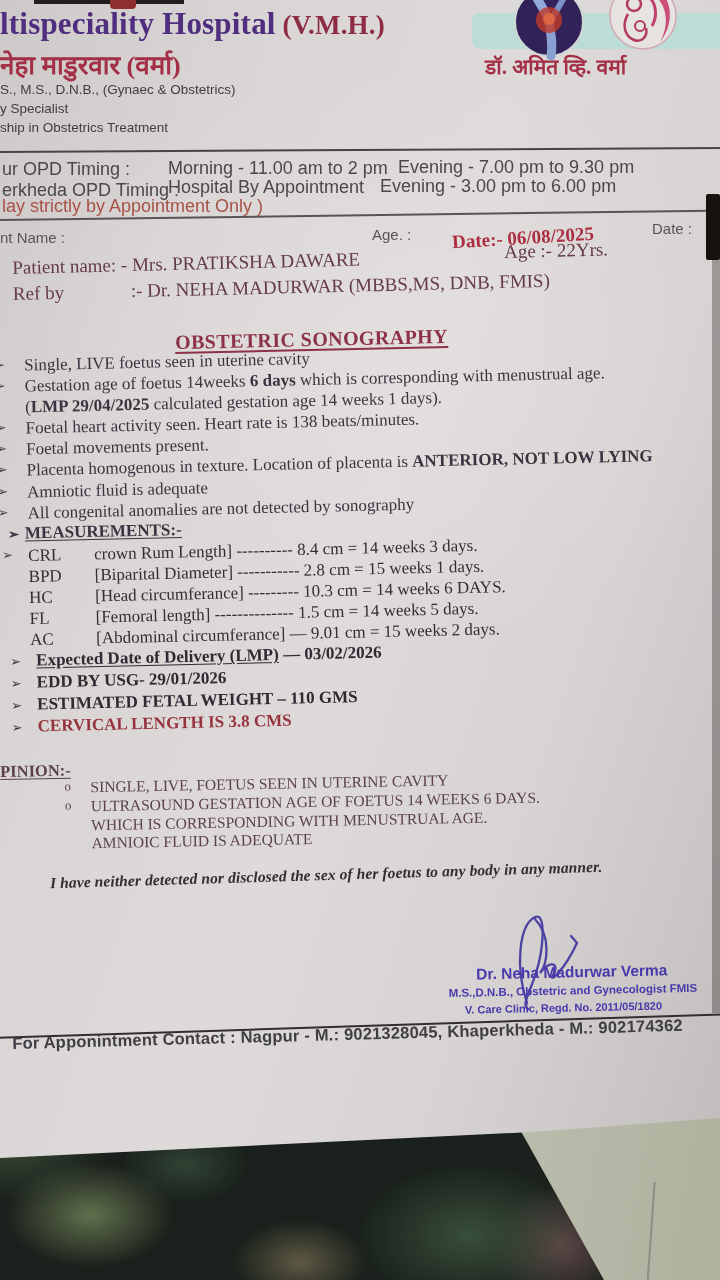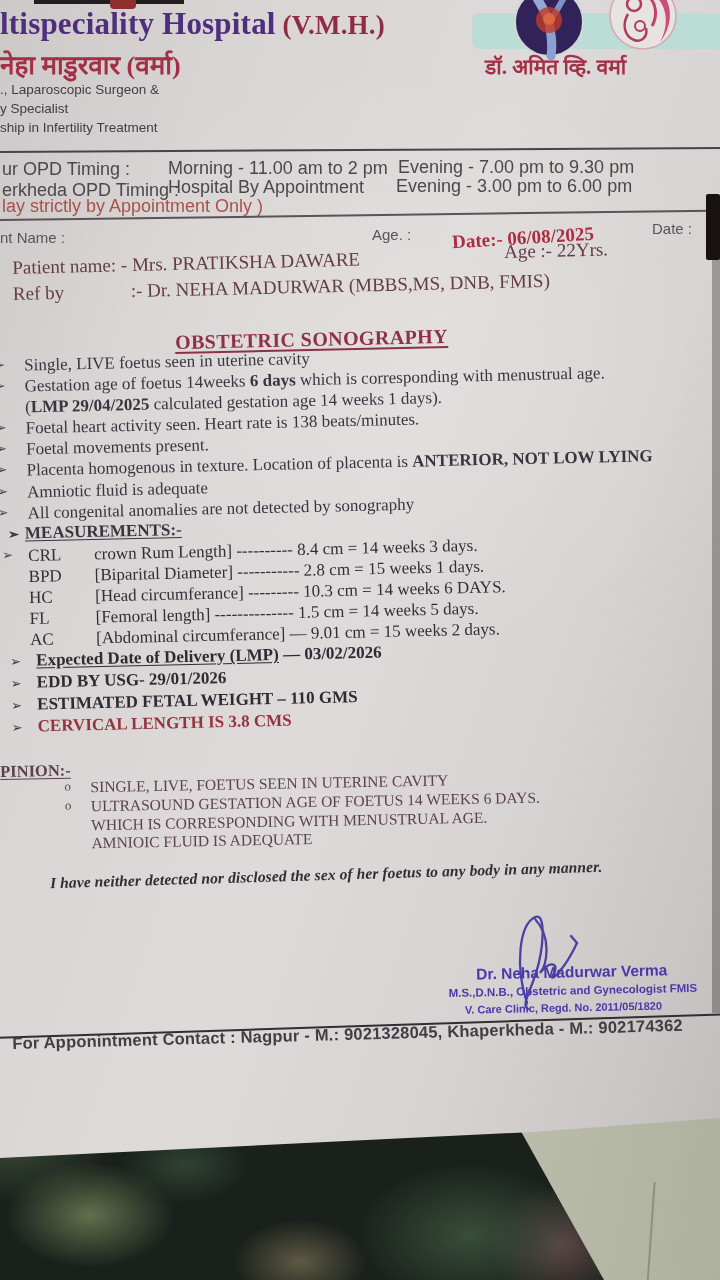--- a/index.html
+++ b/index.html
@@ -143,35 +143,35 @@
         <circle cx="39" cy="34" r="33" fill="#e6e3e0" stroke="#d3a7b4" stroke-width="1.5"></circle>
         <path d="M48 4 C68 12,72 40,56 60 C66 42,64 20,44 8 Z" fill="#cb4d78"></path>
         <path d="M44 14 C52 20,54 34,48 44" stroke="#c2406e" stroke-width="3" fill="none"></path>
         <circle cx="30" cy="22" r="7" fill="none" stroke="#b23a60" stroke-width="2.5"></circle>
         <path d="M24 32 C18 42,20 54,30 58 C38 61,44 54,42 46" fill="none" stroke="#b23a60" stroke-width="2.5"></path>
         <circle cx="36" cy="44" r="5" fill="none" stroke="#b23a60" stroke-width="2"></circle>
       </svg>
 
       <div class="abs hindi-left serif">नेहा माडुरवार (वर्मा)</div>
       <div class="abs creds-left sans">
-        <div>., Laparoscopic Surgeon &amp;</div>
+        <div>S., M.S., D.N.B., (Gynaec &amp; Obstetrics)</div>
         <div>y Specialist</div>
-        <div>ship in Infertility Treatment</div>
+        <div>ship in Obstetrics Treatment</div>
       </div>
 
       <div class="abs hindi-right serif">डॉ. अमित व्हि. वर्मा</div>
 
       <div class="abs hr1"></div>
 
       <div class="abs opd" style="left:2px;top:159px">ur OPD Timing  :</div>
       <div class="abs opd" style="left:168px;top:158px">Morning  - 11.00 am to 2 pm</div>
       <div class="abs opd" style="left:398px;top:157px">Evening - 7.00 pm to 9.30 pm</div>
       <div class="abs opd" style="left:2px;top:180px">erkheda OPD Timing :</div>
       <div class="abs opd" style="left:168px;top:177px">Hospital By Appointment</div>
-      <div class="abs opd" style="left:396px;top:176px">Evening - 3.00 pm to 6.00 pm</div>
+      <div class="abs opd" style="left:380px;top:176px">Evening - 3.00 pm to 6.00 pm</div>
       <div class="abs opd opd-note" style="left:2px;top:196px">lay strictly by Appointment Only )</div>
       <div class="abs hr2"></div>
 
       <div class="abs formlbl" style="left:0;top:229px">nt Name :</div>
       <div class="abs formlbl" style="left:372px;top:226px">Age. :</div>
       <div class="abs formlbl" style="left:652px;top:220px">Date :</div>
       <div class="abs date-stamp serif">Date:- 06/08/2025</div>
 
       <div class="abs patient-block serif">
         <span>Patient name: -</span><span> Mrs. PRATIKSHA DAWARE</span>

